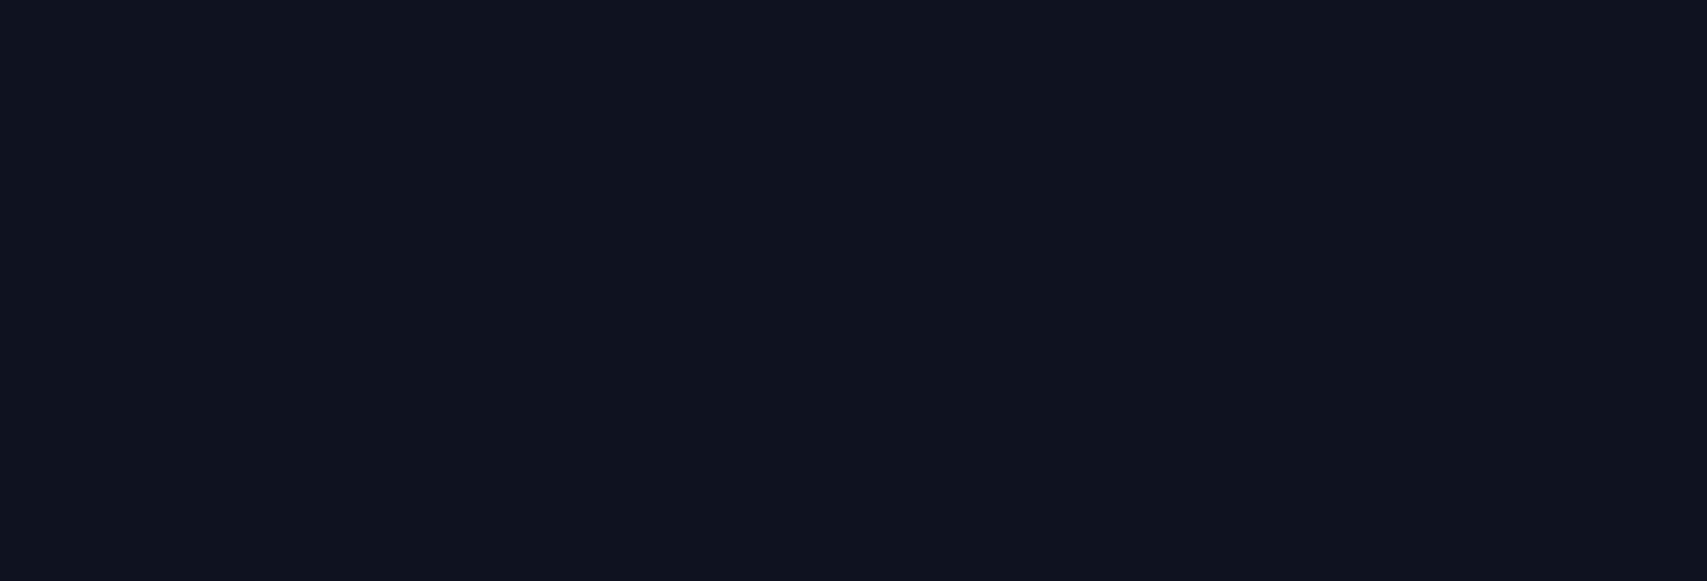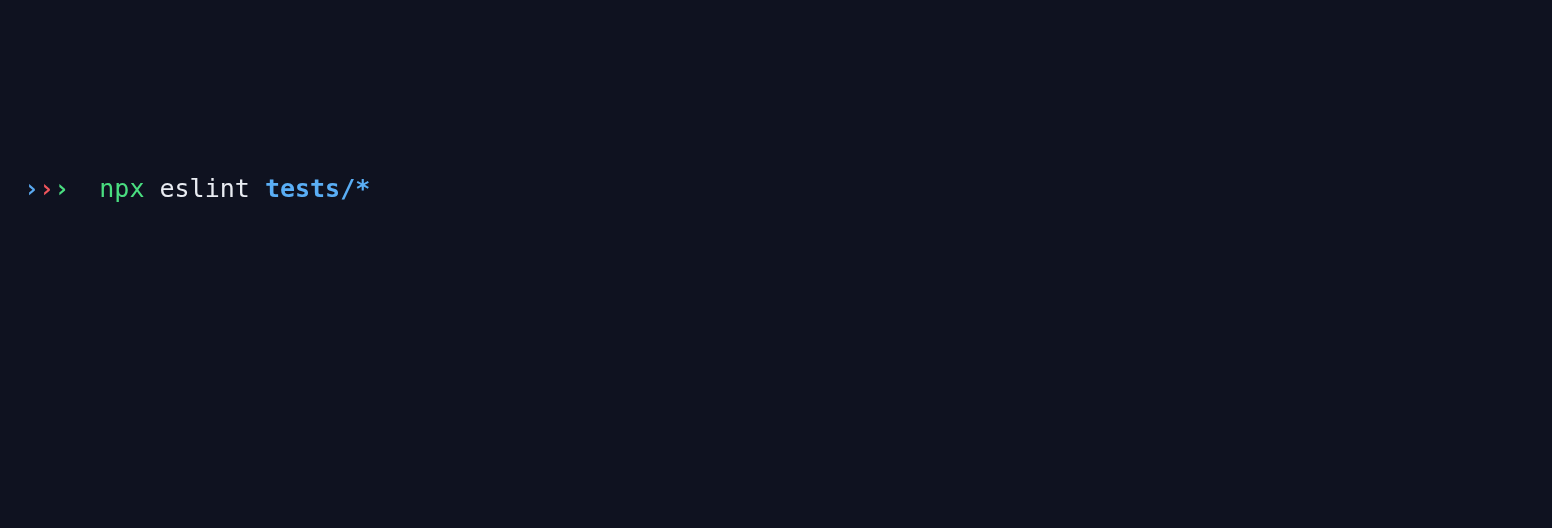--- a/index.html
+++ b/index.html
@@ -43,21 +43,20 @@
   .cmd-bin    { color: #4ade80; }
   .cmd-name   { color: #e9ecf2; }
   .cmd-arg    { color: #5aaef5; font-weight: bold; }
 </style>
 </head>
 <body>
 
 <div id="terminal">
 
   
-  <div class="line"><span class="seg chev chev-1">›</span><span class="seg chev chev-2">›</span><span class="seg chev chev-3">›</span><span class="seg">  </span><span class="seg cmd-bin">npx</span><span class="seg"> </span><span class="seg cmd-name">eslint</span><span class="seg"> </span><span class="seg cmd-arg">tests/*</span></div>
 
   
   <div class="blank"></div>
 
   
   
   
 
   
   

